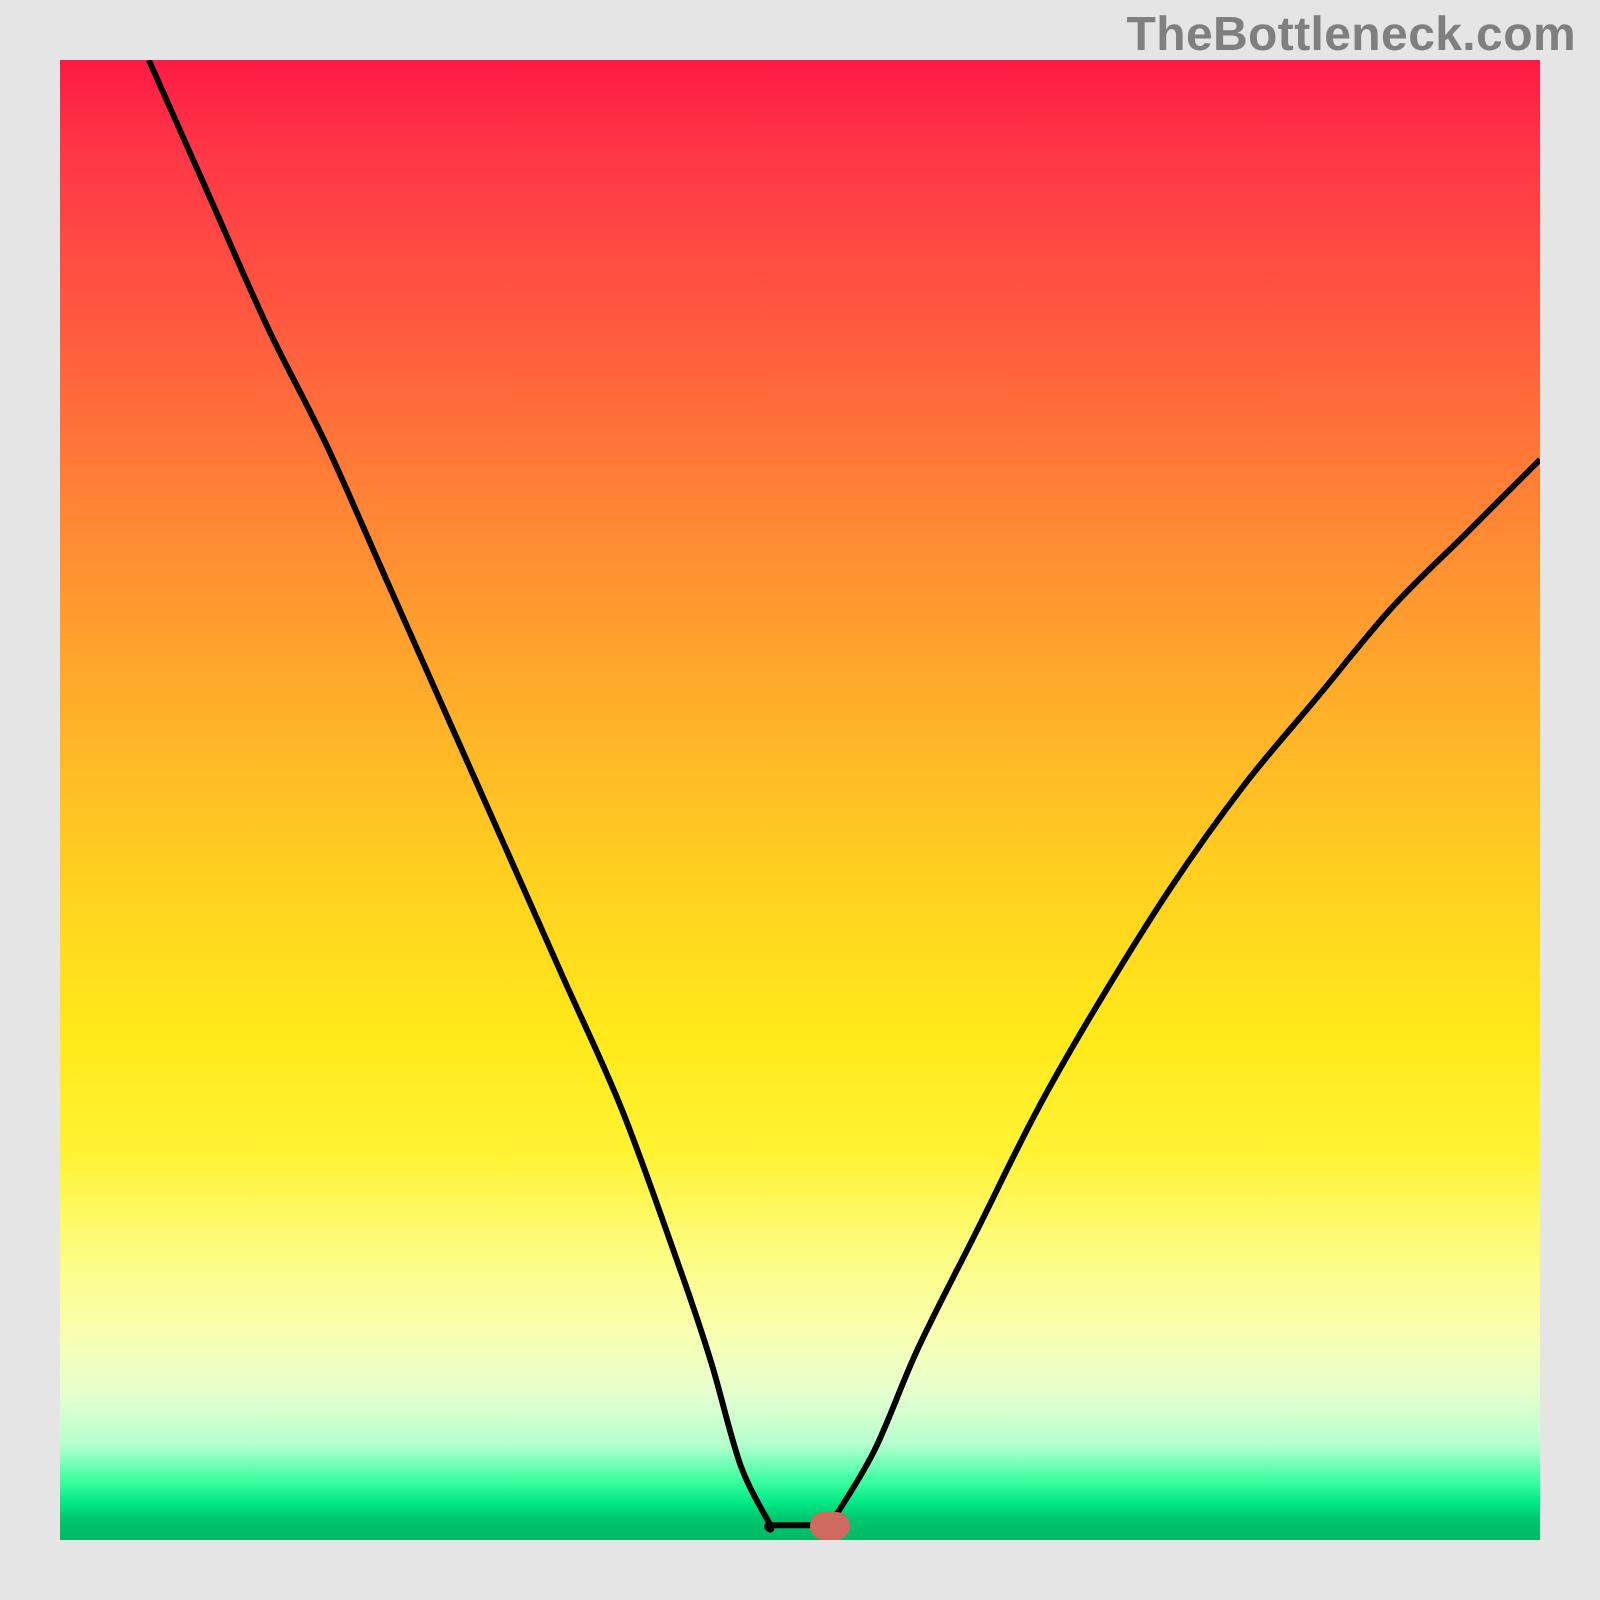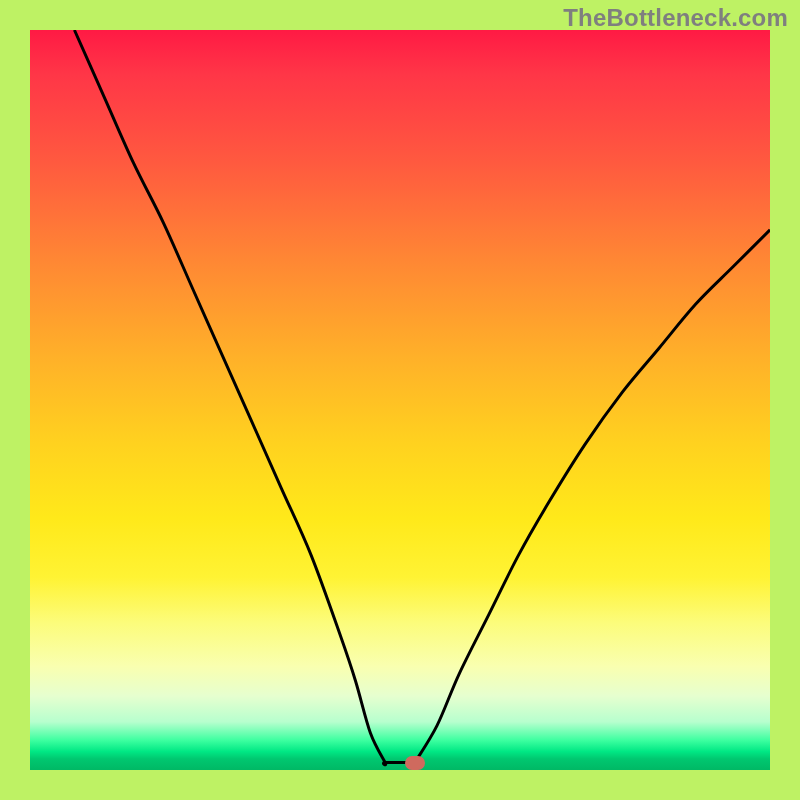--- a/index.html
+++ b/index.html
@@ -10,21 +10,21 @@
     background: #000;
     overflow: hidden;
     font-family: Arial, Helvetica, sans-serif;
   }
   .frame {
     position: absolute;
     left: 0;
     top: 0;
     width: 800px;
     height: 800px;
-    background: #bef264;
+    background: #e5e5e5;
   }
   .plot {
     position: absolute;
     left: 30px;
     top: 30px;
     width: 740px;
     height: 740px;
     background: linear-gradient(
       to bottom,
       #ff1a44 0%,

